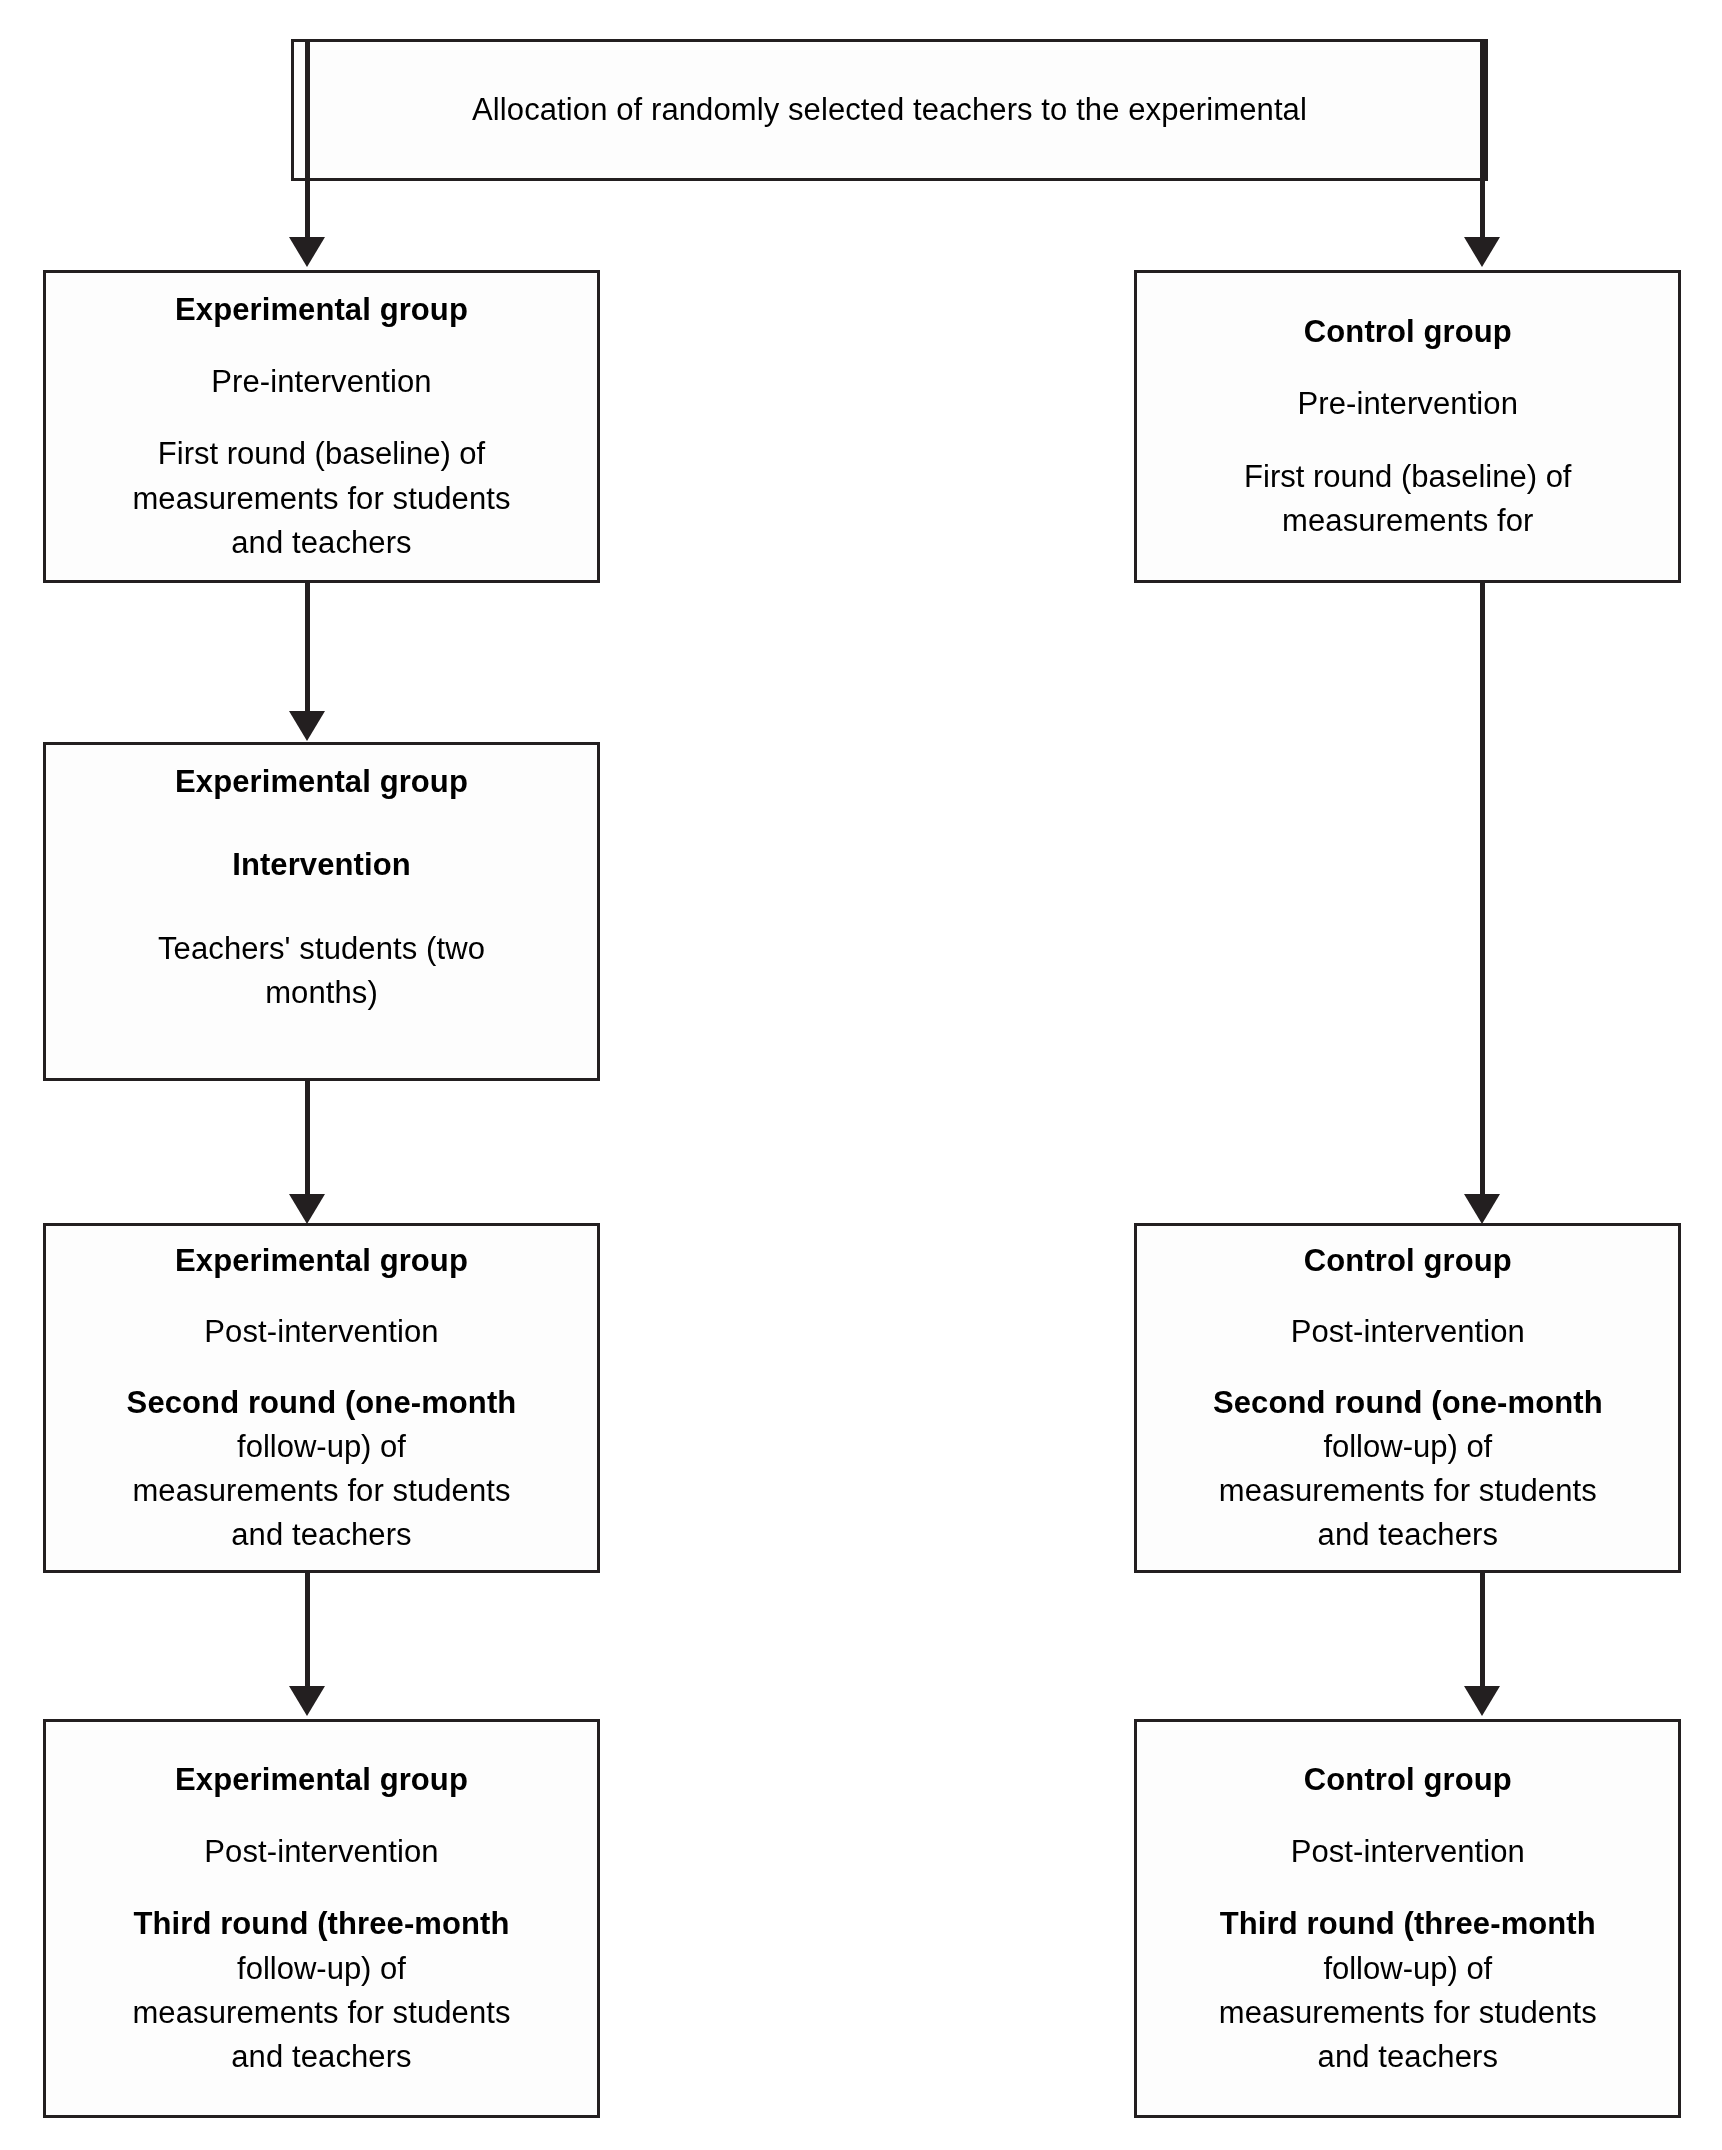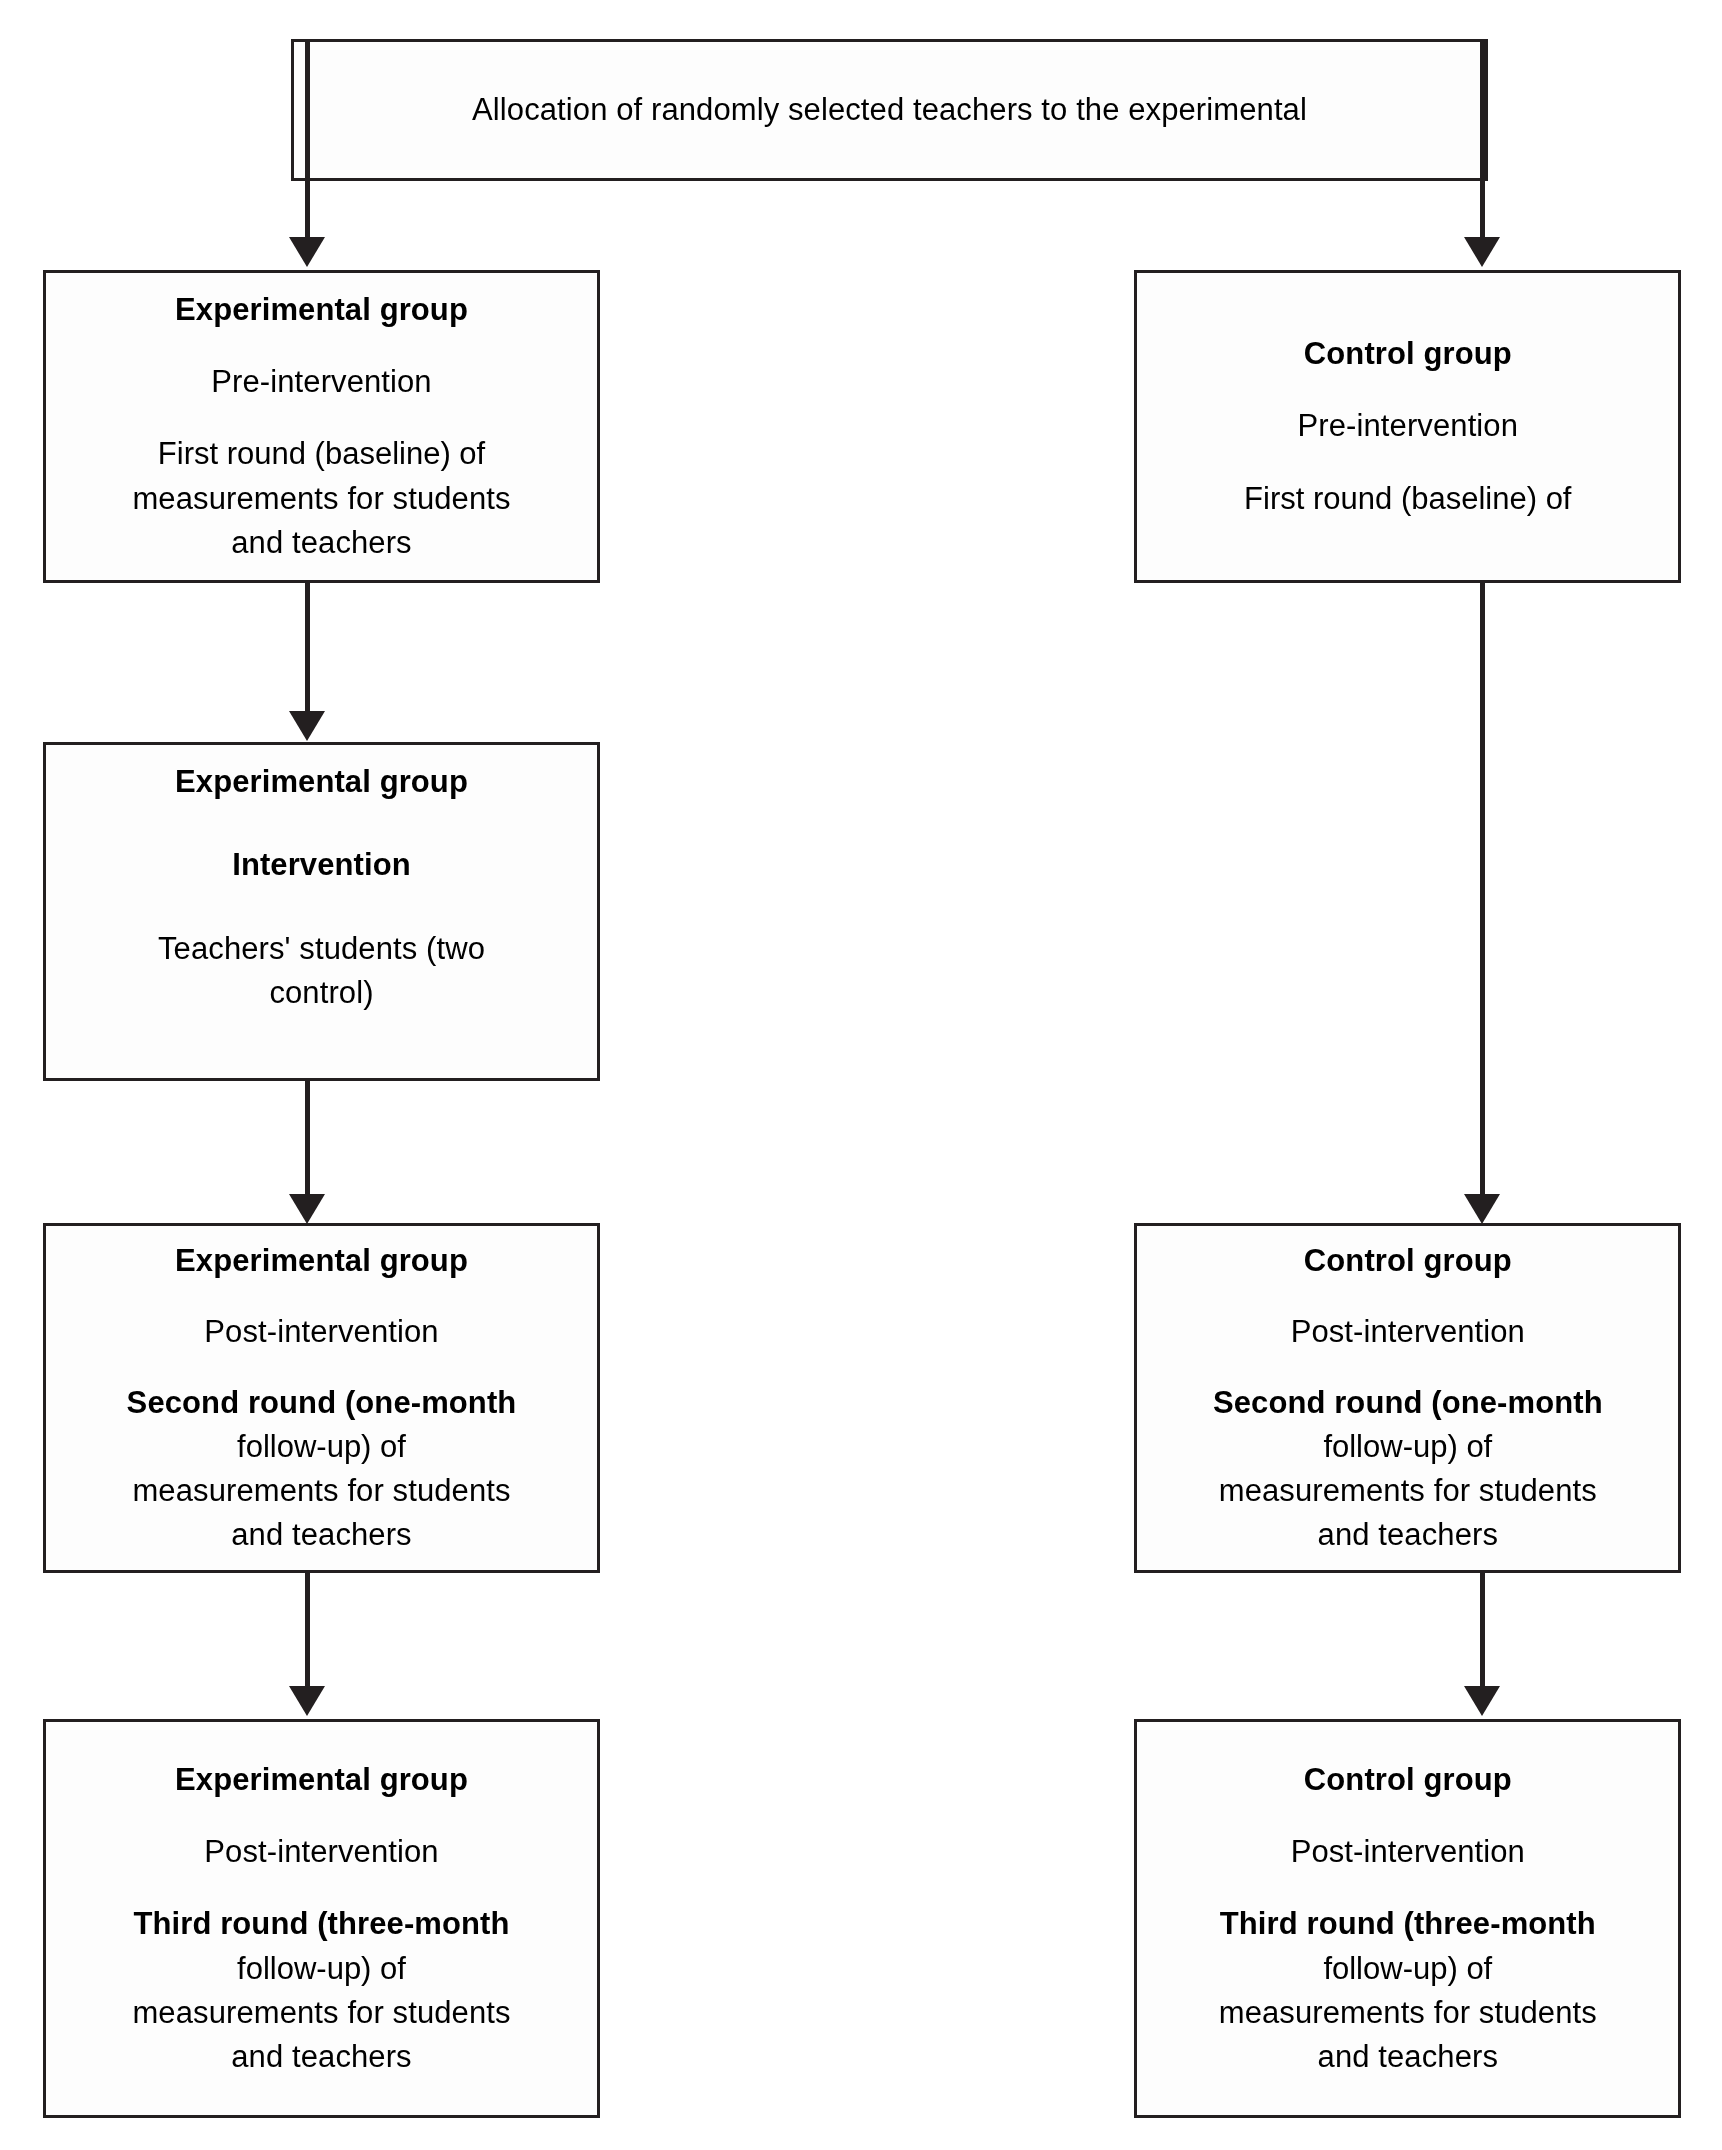--- a/index.html
+++ b/index.html
@@ -120,21 +120,21 @@
 
   <div class="vline" style="left:305px; top:583px; height:131px;"></div>
   <div class="arrowhead" style="left:289px; top:711px;"></div>
 
   <div class="node col-left row2">
     <span class="line bold">Experimental group</span>
     <span class="gap-md"></span>
     <span class="line bold">Intervention</span>
     <span class="gap-md"></span>
     <span class="line normal">Teachers' students (two</span>
-    <span class="line normal">control)</span>
+    <span class="line normal">months)</span>
     <span class="gap-lg"></span>
   </div>
 
   <div class="vline" style="left:305px; top:1081px; height:116px;"></div>
   <div class="arrowhead" style="left:289px; top:1194px;"></div>
 
   <div class="node col-left row3">
     <span class="line bold">Experimental group</span>
     <span class="gap-sm"></span>
     <span class="line normal">Post-intervention</span>
@@ -158,20 +158,21 @@
     <span class="line normal">measurements for students</span>
     <span class="line normal">and teachers</span>
   </div>
 
   <div class="node col-right row1">
     <span class="line bold">Control group</span>
     <span class="gap-sm"></span>
     <span class="line normal">Pre-intervention</span>
     <span class="gap-sm"></span>
     <span class="para"><b>First round (baseline)</b><span> of</span></span>
+    <span class="line normal">measurements for</span>
   </div>
 
   <div class="vline" style="left:1480px; top:583px; height:615px;"></div>
   <div class="arrowhead" style="left:1464px; top:1194px;"></div>
 
   <div class="node col-right row3">
     <span class="line bold">Control group</span>
     <span class="gap-sm"></span>
     <span class="line normal">Post-intervention</span>
     <span class="gap-sm"></span>

